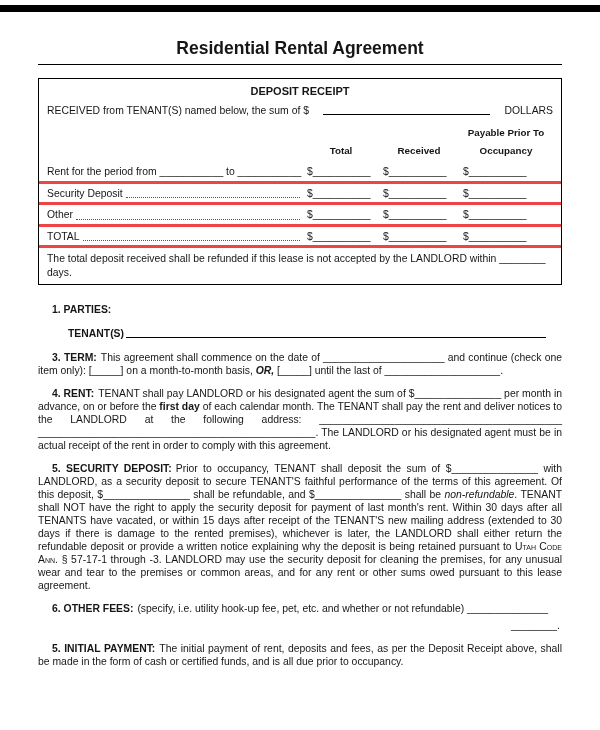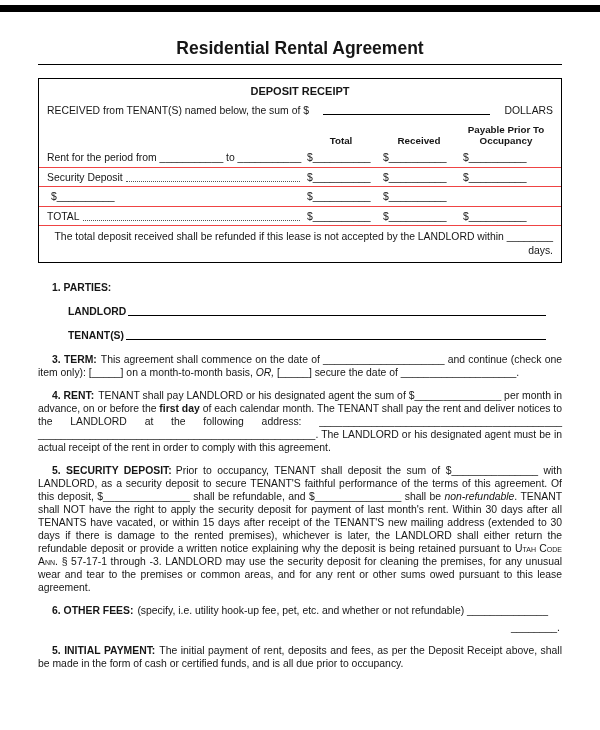--- a/index.html
+++ b/index.html
@@ -16,26 +16,26 @@
   
   .deposit-box { border:1px solid #000; font-size:10.4px; line-height:13.5px; margin-bottom:18px; }
   .box-heading { text-align:center; font-weight:700; font-size:11px; padding:6px 0 5px; }
   .box-body { padding:0 8px 4px; }
   .received-line { display:flex; align-items:flex-end;gap:12px; }
   .solid-fill { flex:1; border-bottom:1px solid #000; height:2px; margin:0 2px 2px 2px; min-width:30px; }
   .form-of { text-align:justify; }
 
   .dr-grid { display:grid; grid-template-columns:1fr 76px 80px 94px; align-items:end; width:100%; }
   .dr-head { padding:3px 8px 2px; }
-  .dr-head .head { font-weight:700; font-size:9.8px; text-align:center; line-height:11px; }
-  .dr-row { border-bottom:1px solid #ef4444; padding:3px 8px 2px; }
+  .dr-head .head { font-weight:700; font-size:9.8px; text-align:center; line-height:18px; }
+  .dr-row { border-bottom:3px solid #ef4444; padding:3px 8px 2px; }
   .cell.desc { display:flex; align-items:flex-end; overflow:hidden; white-space:nowrap; }
   .dot-leader { flex:1; border-bottom:1.5px dotted #555; margin:0 3px 2px 3px; }
   .cell.money { padding-left:4px; white-space:nowrap; overflow:hidden; }
-  .refund-note { padding:4px 8px 5px;text-align:right; }
+  .refund-note { padding:4px 8px 5px; }
 
   
   .sections { font-size:10.4px; line-height:13px; }
   .sec { text-align:justify; text-indent:14px; margin-bottom:10px; }
   .sec-label { font-weight:700; margin-right:4px; }
   .form-row { display:flex; align-items:flex-end; margin-bottom:11px; }
   .form-row .sec-label { margin-right:0; }
   .row-parties-sub { margin-left:30px; margin-right:14px; }
   .row-property { margin-left:14px; margin-right:14px; }
   .parties-head { margin-bottom:11px; }
@@ -84,20 +84,24 @@
         <div class="cell desc">
           <span>Security Deposit</span>
           <span class="dot-leader"></span>
         </div>
         <div class="cell money">$__________</div>
         <div class="cell money">$__________</div>
         <div class="cell money">$__________</div>
       </div>
 
       <div class="dr-grid dr-row">
+        <div class="cell desc">
+          <span>Other</span>
+          <span class="dot-leader"></span>
+        </div>
         <div class="cell money">$__________</div>
         <div class="cell money">$__________</div>
         <div class="cell money">$__________</div>
       </div>
 
       <div class="dr-grid dr-row">
         <div class="cell desc">
           <span>TOTAL</span>
           <span class="dot-leader"></span>
         </div>
@@ -108,33 +112,29 @@
 
       <p class="refund-note">The total deposit received shall be refunded if this lease is not accepted by the LANDLORD within ________ days.</p>
     </div>
 
     <div class="sections">
 
       <p class="sec parties-head">
         <span class="sec-label">1. PARTIES:</span>
       </p>
 
-      <div class="form-row row-parties-sub">
-        <span class="sec-label">LANDLORD</span>
-        <span class="solid-fill"></span>
-      </div>
 
       <div class="form-row row-parties-sub">
         <span class="sec-label">TENANT(S)</span>
         <span class="solid-fill"></span>
       </div>
 
 
       <p class="sec">
-        <span class="sec-label">3. TERM:</span><span><span>This agreement shall commence on the date of _____________________ and continue (check one item only):  [_____] on a month-to-month basis, </span><span style="font-weight: 400; font-style: italic;">OR,</span><span> [_____] secure the date of ____________________.</span></span>
+        <span class="sec-label">3. TERM:</span><span><span>This agreement shall commence on the date of _____________________ and continue (check one item only):  [_____] on a month-to-month basis, </span><span style="font-weight: 700; font-style: italic;">OR,</span><span> [_____] until the last of ____________________.</span></span>
       </p>
 
       <p class="sec">
         <span class="sec-label">4. RENT:</span><span><span>TENANT shall pay LANDLORD or his designated agent the sum of $_______________ per month in advance, on or before the </span><span style="font-weight: 700;">first day</span><span> of each calendar month.  The TENANT shall pay the rent and deliver notices to the LANDLORD at the following address: __________________________________________ ________________________________________________. The LANDLORD or his designated agent must be in actual receipt of the rent in order to comply with this agreement.</span></span>
       </p>
 
       <p class="sec">
         <span class="sec-label">5. SECURITY DEPOSIT:</span><span><span>Prior to occupancy, TENANT shall deposit the sum of $_______________ with LANDLORD, as a security deposit to secure TENANT'S faithful performance of the terms of this agreement. Of this deposit, $_______________ shall be refundable, and $_______________ shall be </span><span style="font-style: italic;">non-refundable</span><span>.  TENANT shall NOT have the right to apply the security deposit for payment of last month's rent.  Within 30 days after all TENANTS have vacated, or within 15 days after receipt of the TENANT'S new mailing address (extended to 30 days if there is damage to the rented premises), whichever is later, the LANDLORD shall either return the refundable deposit or provide a written notice explaining why the deposit is being retained pursuant to </span><span style="font-variant: small-caps;">Utah Code Ann.</span><span> § 57-17-1 through -3.  LANDLORD may use the security deposit for cleaning the premises, for any unusual wear and tear to the premises or common areas, and for any rent or other sums owed pursuant to this lease agreement.</span></span>
       </p>
 

